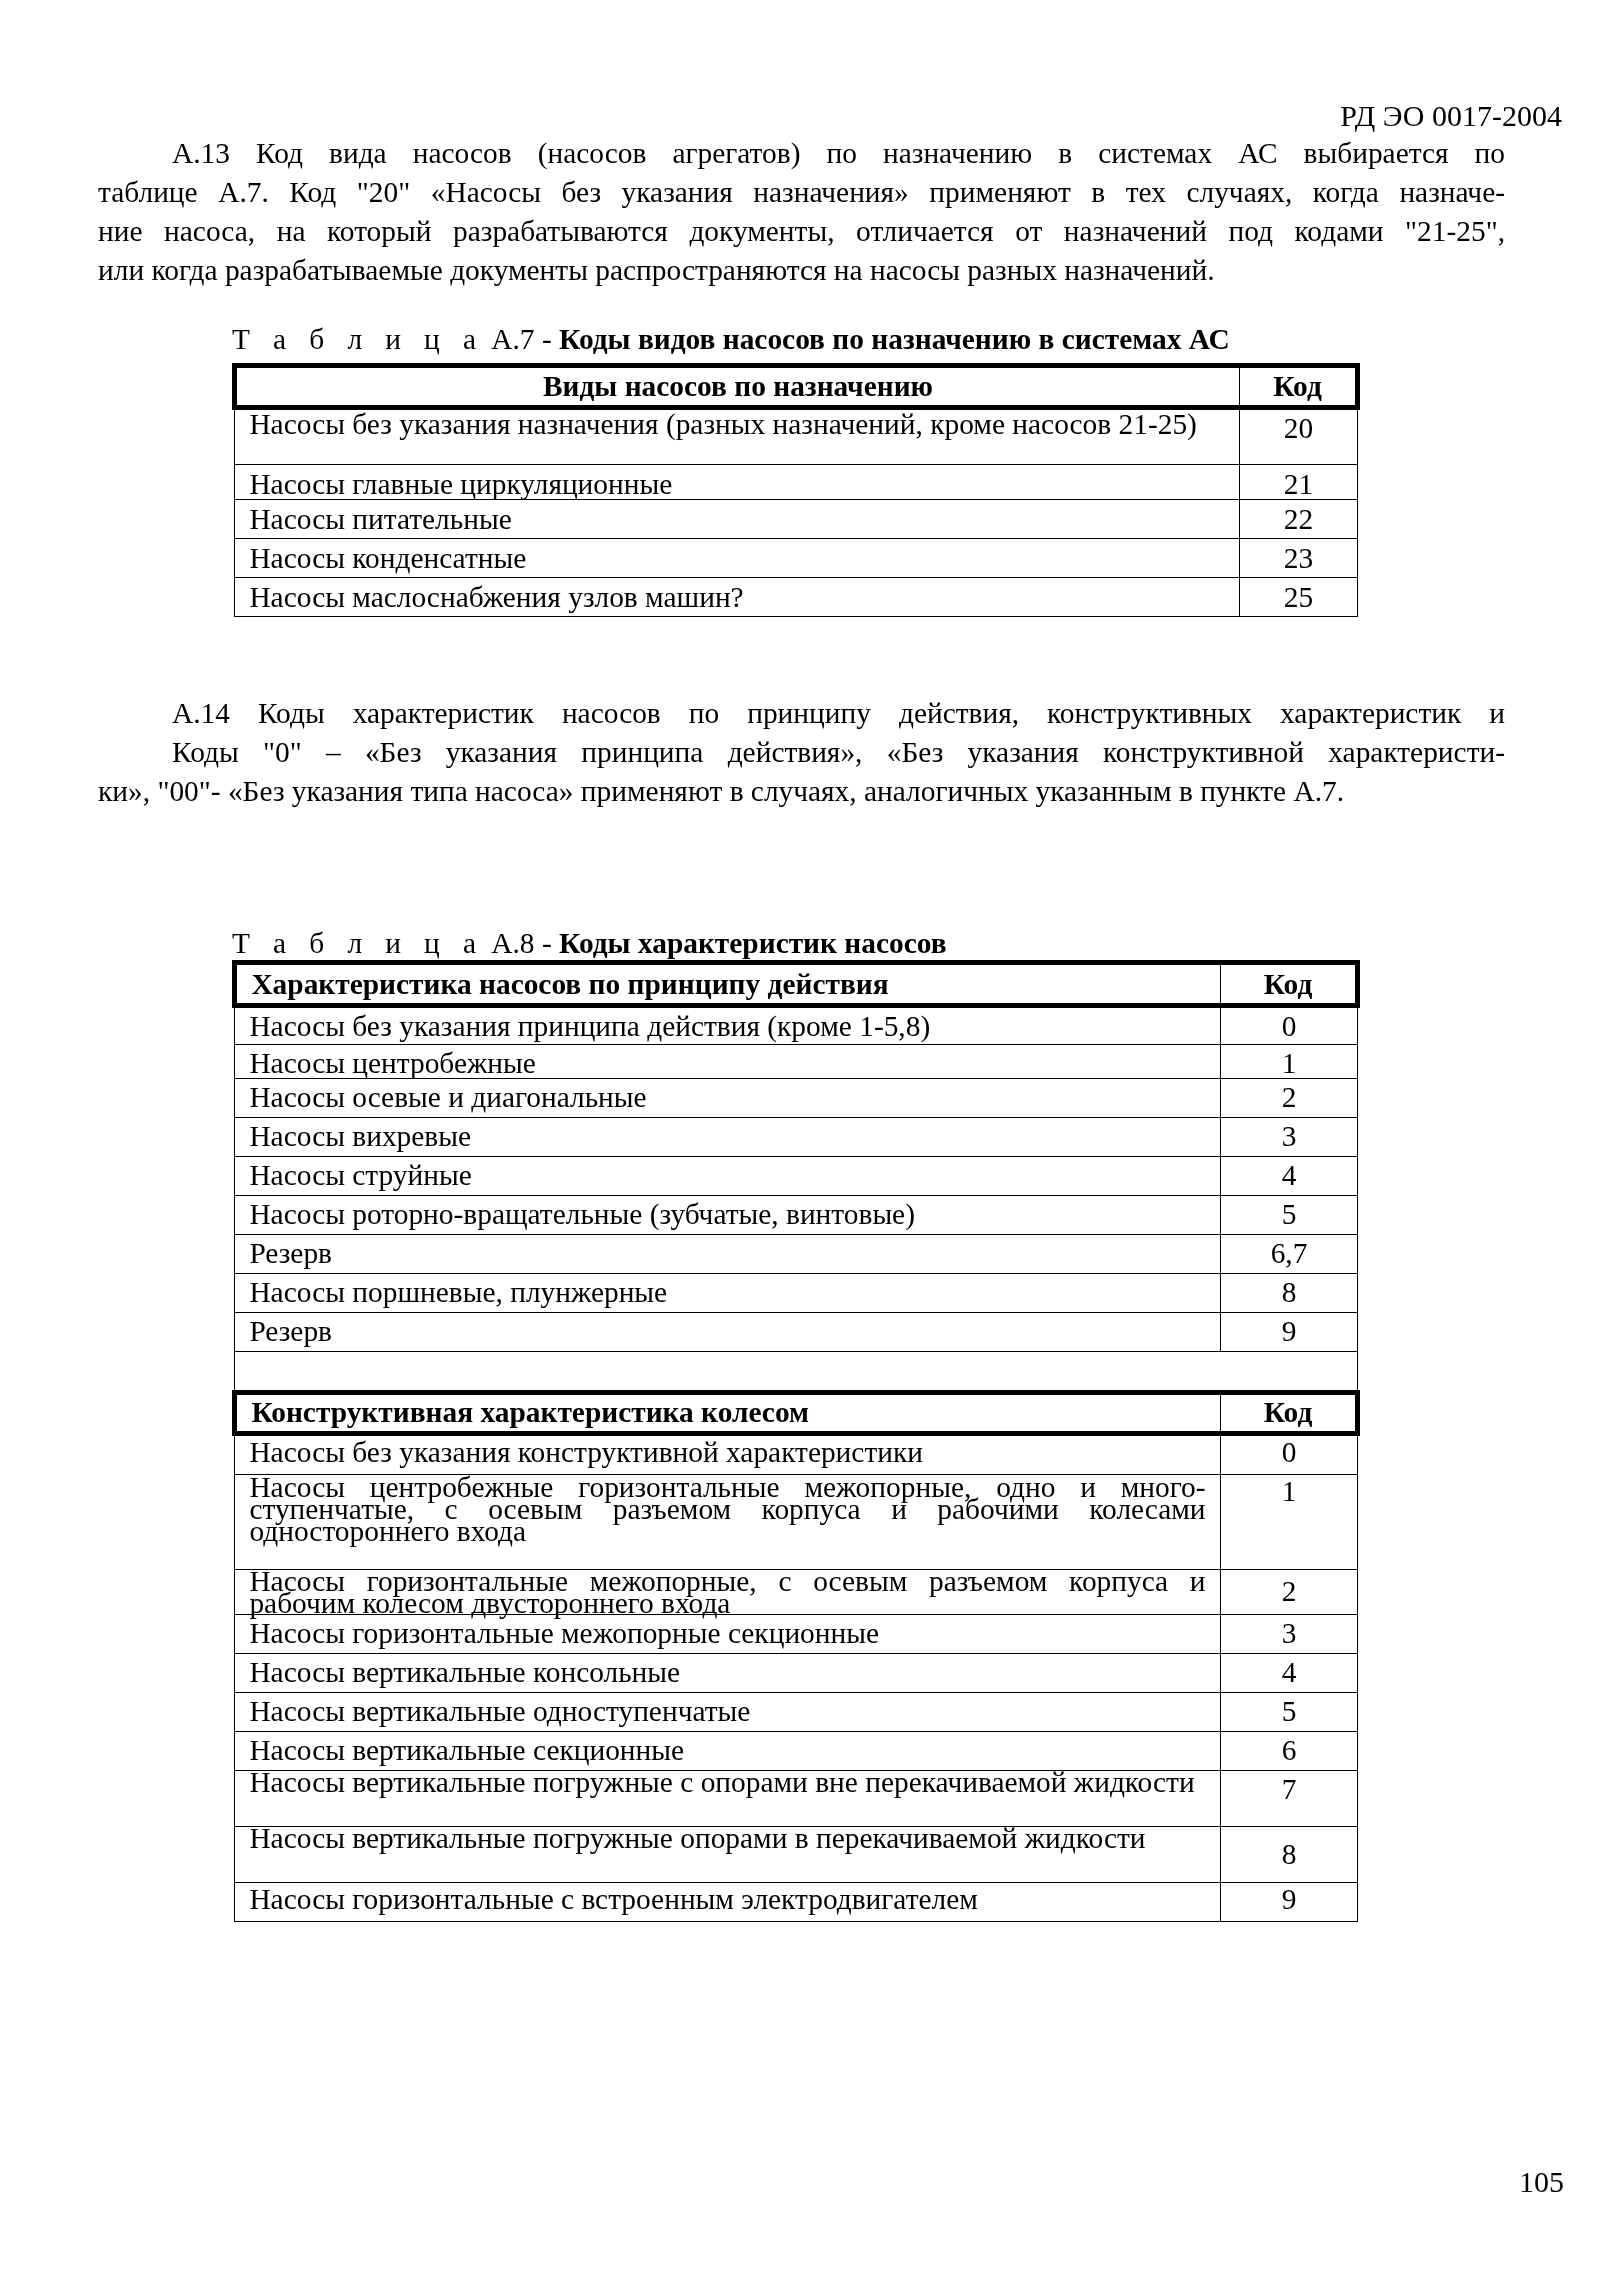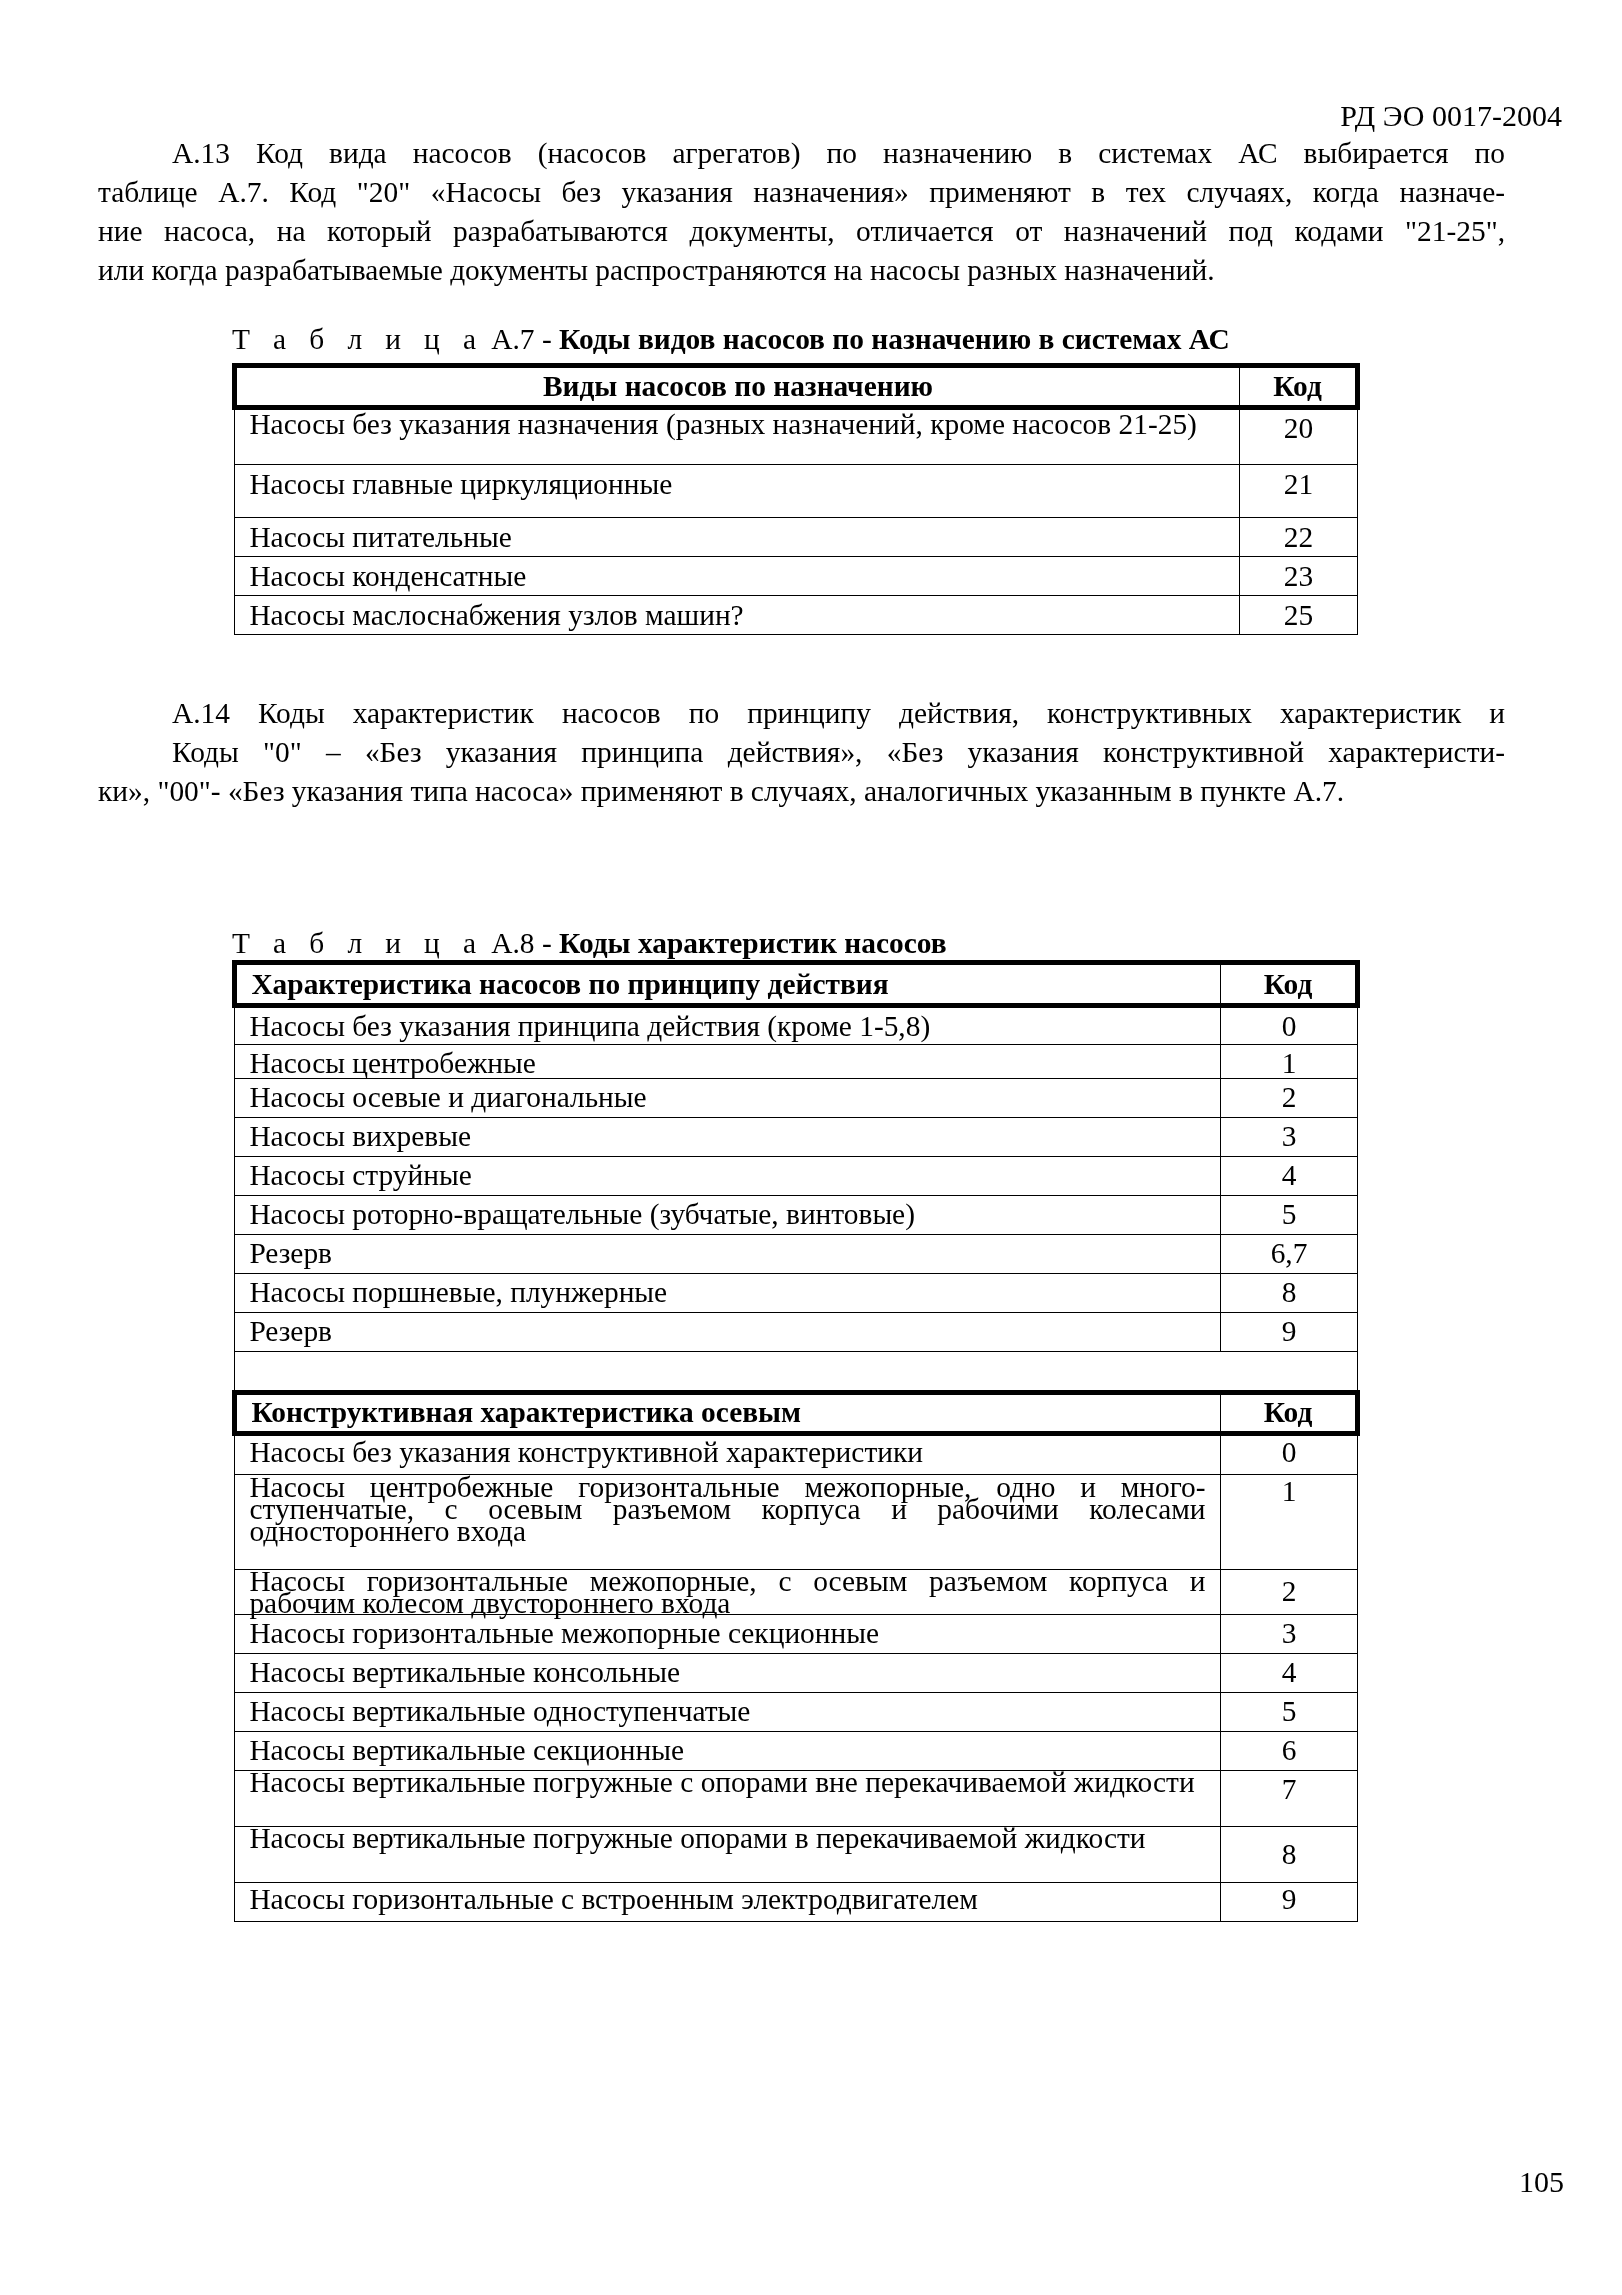--- a/index.html
+++ b/index.html
@@ -49,21 +49,21 @@
     </colgroup>
   <tbody>
       <tr class="hdr" style="height:42px;">
     <td class="center">Виды насосов по назначению</td>
     <td class="center">Код</td>
   </tr>
   <tr style="height:57px;">
     <td style="line-height:22px; padding-top:2.6px;">Насосы без указания назначения (разных назначений, кроме насосов 21-25)</td>
     <td class="code" style="padding-top:3.9px;">20</td>
   </tr>
-  <tr style="height:53px;">
+  <tr style="height:35px;">
     <td style="padding-top:5.2px;">Насосы главные циркуляционные</td>
     <td class="code" style="padding-top:5.2px;">21</td>
   </tr>
   <tr style="height:39px;">
     <td style="padding-top:5.2px;">Насосы питательные</td>
     <td class="code" style="padding-top:5.2px;">22</td>
   </tr>
   <tr style="height:39px;">
     <td style="padding-top:5.2px;">Насосы конденсатные</td>
     <td class="code" style="padding-top:5.2px;">23</td>
@@ -130,21 +130,21 @@
         <td class="code" style="padding-top:3.9px;">8</td>
       </tr>
   <tr style="height:39px;">
         <td style="padding-top:3.9px;">Резерв</td>
         <td class="code" style="padding-top:3.9px;">9</td>
       </tr>
   <tr style="height:41px;">
         <td colspan="2" style="border-bottom:none;"></td>
       </tr>
   <tr class="hdr" style="height:41px;">
-    <td>Конструктивная характеристика осевым</td>
+    <td>Конструктивная характеристика колесом</td>
     <td class="center">Код</td>
   </tr>
   <tr style="height:41px;">
         <td style="padding-top:2.6px;">Насосы без указания конструктивной характеристики</td>
         <td class="code" style="padding-top:2.6px;">0</td>
       </tr>
   <tr style="height:95px;">
         <td class="wrapj" style="line-height:22px; padding-top:1.3px;">Насосы центробежные горизонтальные межопорные, одно и много-ступенчатые, с осевым разъемом корпуса и рабочими колесами одностороннего входа</td>
         <td class="code" style="padding-top:2.6px;">1</td>
       </tr>

